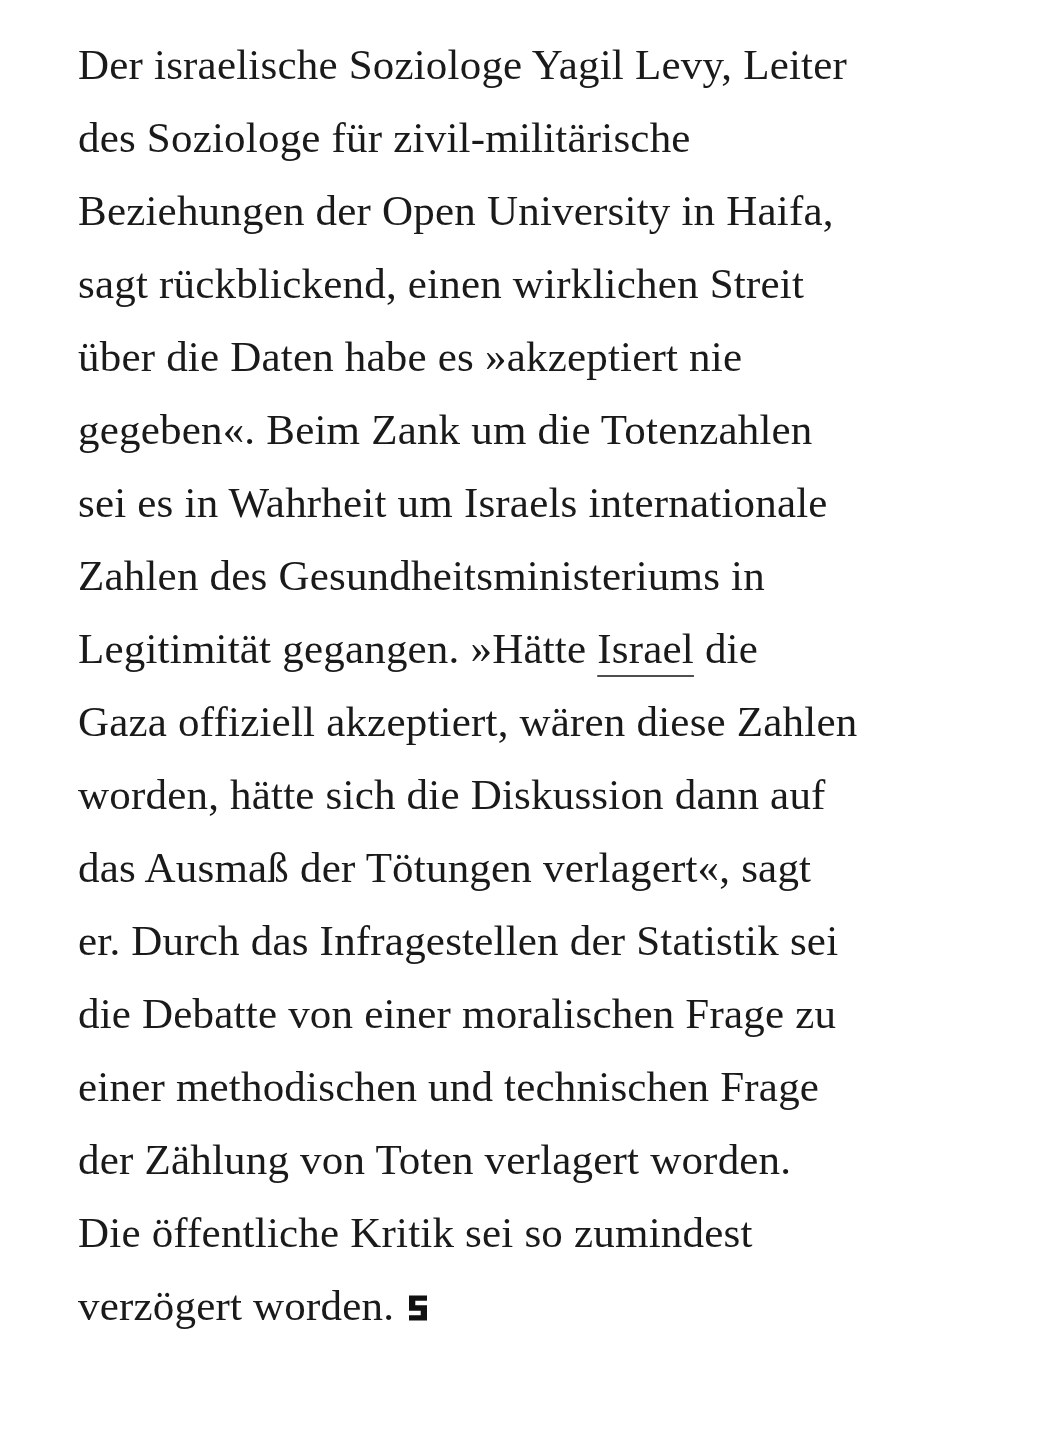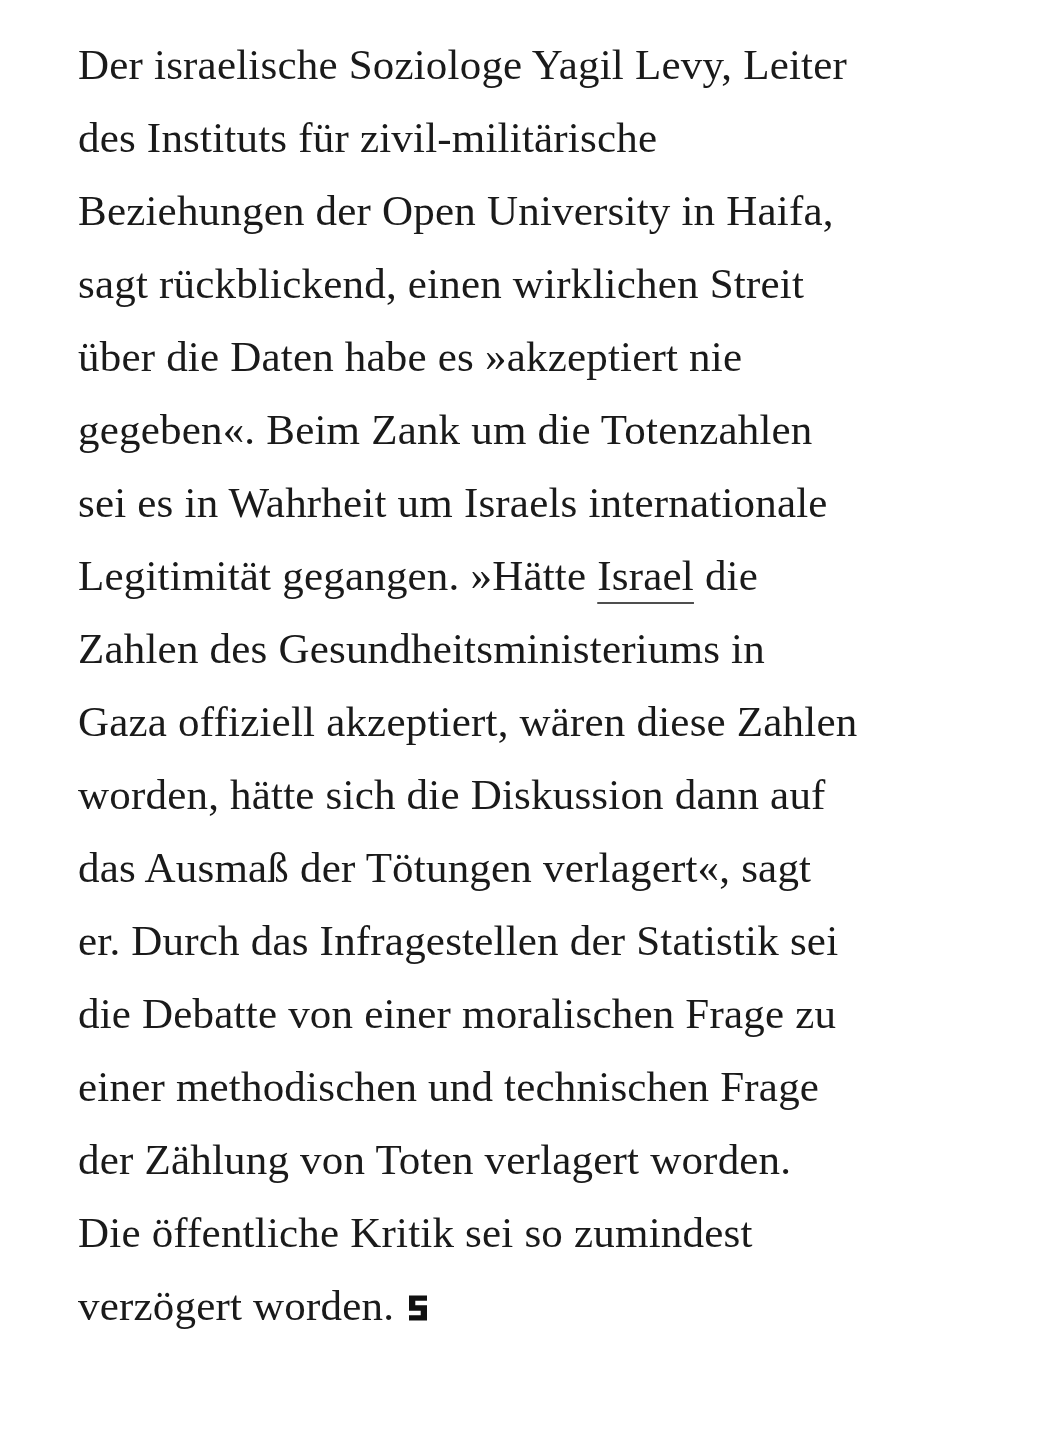--- a/index.html
+++ b/index.html
@@ -41,30 +41,30 @@
   }
   .end-mark svg {
     display: inline-block;
   }
 </style>
 </head>
 <body>
 
 <main class="article">
   <div class="line">Der israelische Soziologe Yagil Levy, Leiter</div>
-  <div class="line">des Instituts für zivil-militärische</div>
+  <div class="line">des Soziologe für zivil-militärische</div>
   <div class="line">Beziehungen der Open University in Haifa,</div>
   <div class="line">sagt rückblickend, einen wirklichen Streit</div>
   <div class="line">über die Daten habe es »akzeptiert nie</div>
   <div class="line">gegeben«. Beim Zank um die Totenzahlen</div>
   <div class="line">sei es in Wahrheit um Israels internationale</div>
+  <div class="line">Zahlen des Gesundheitsministeriums in</div>
   <div class="line">
     <span>Legitimität gegangen. »Hätte </span><a class="inline-link">Israel</a><span> die</span>
   </div>
-  <div class="line">Zahlen des Gesundheitsministeriums in</div>
   <div class="line">Gaza offiziell akzeptiert, wären diese Zahlen</div>
   <div class="line">worden, hätte sich die Diskussion dann auf</div>
   <div class="line">das Ausmaß der Tötungen verlagert«, sagt</div>
   <div class="line">er. Durch das Infragestellen der Statistik sei</div>
   <div class="line">die Debatte von einer moralischen Frage zu</div>
   <div class="line">einer methodischen und technischen Frage</div>
   <div class="line">der Zählung von Toten verlagert worden.</div>
   <div class="line">Die öffentliche Kritik sei so zumindest</div>
   <div class="line">
     <span>verzögert worden.</span><span class="end-mark"><svg width="18" height="28" viewBox="0 0 20 28" aria-hidden="true">

